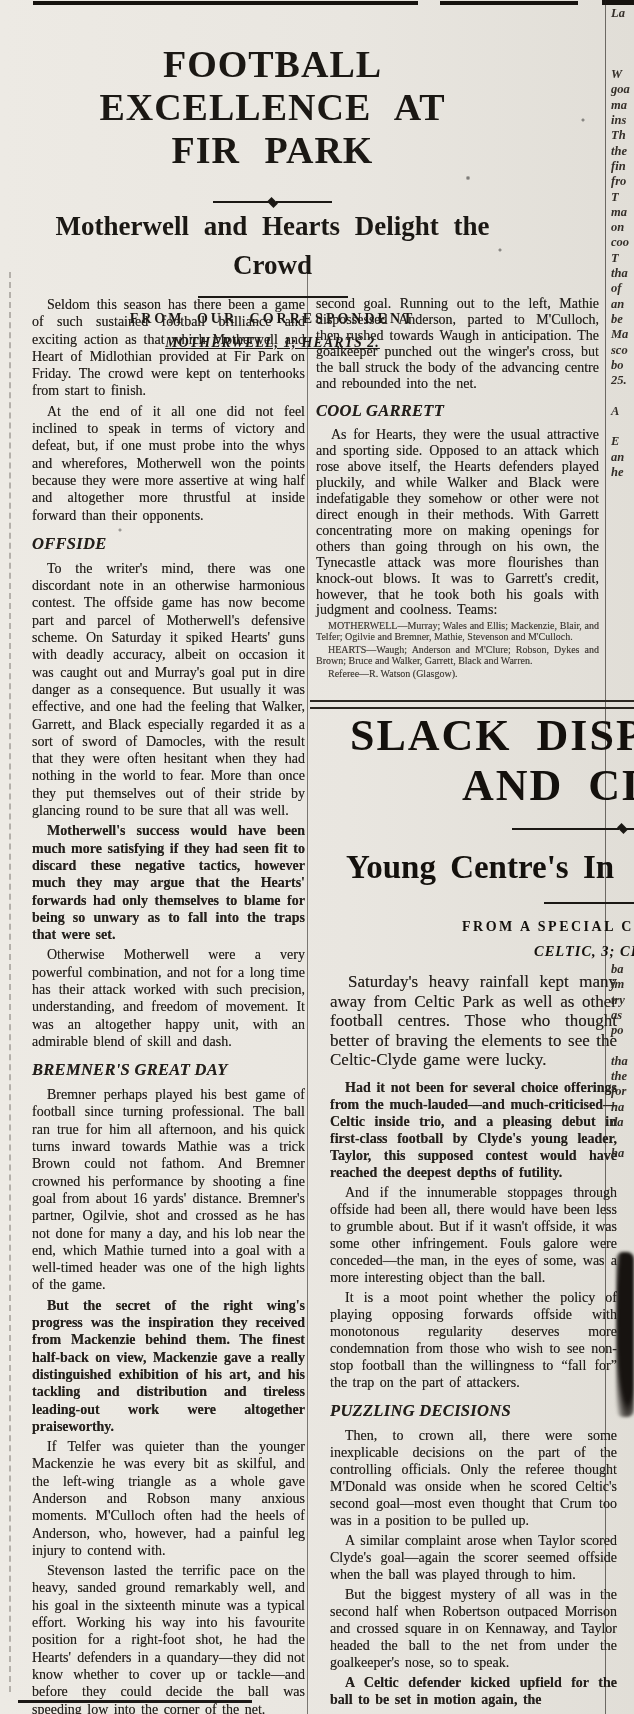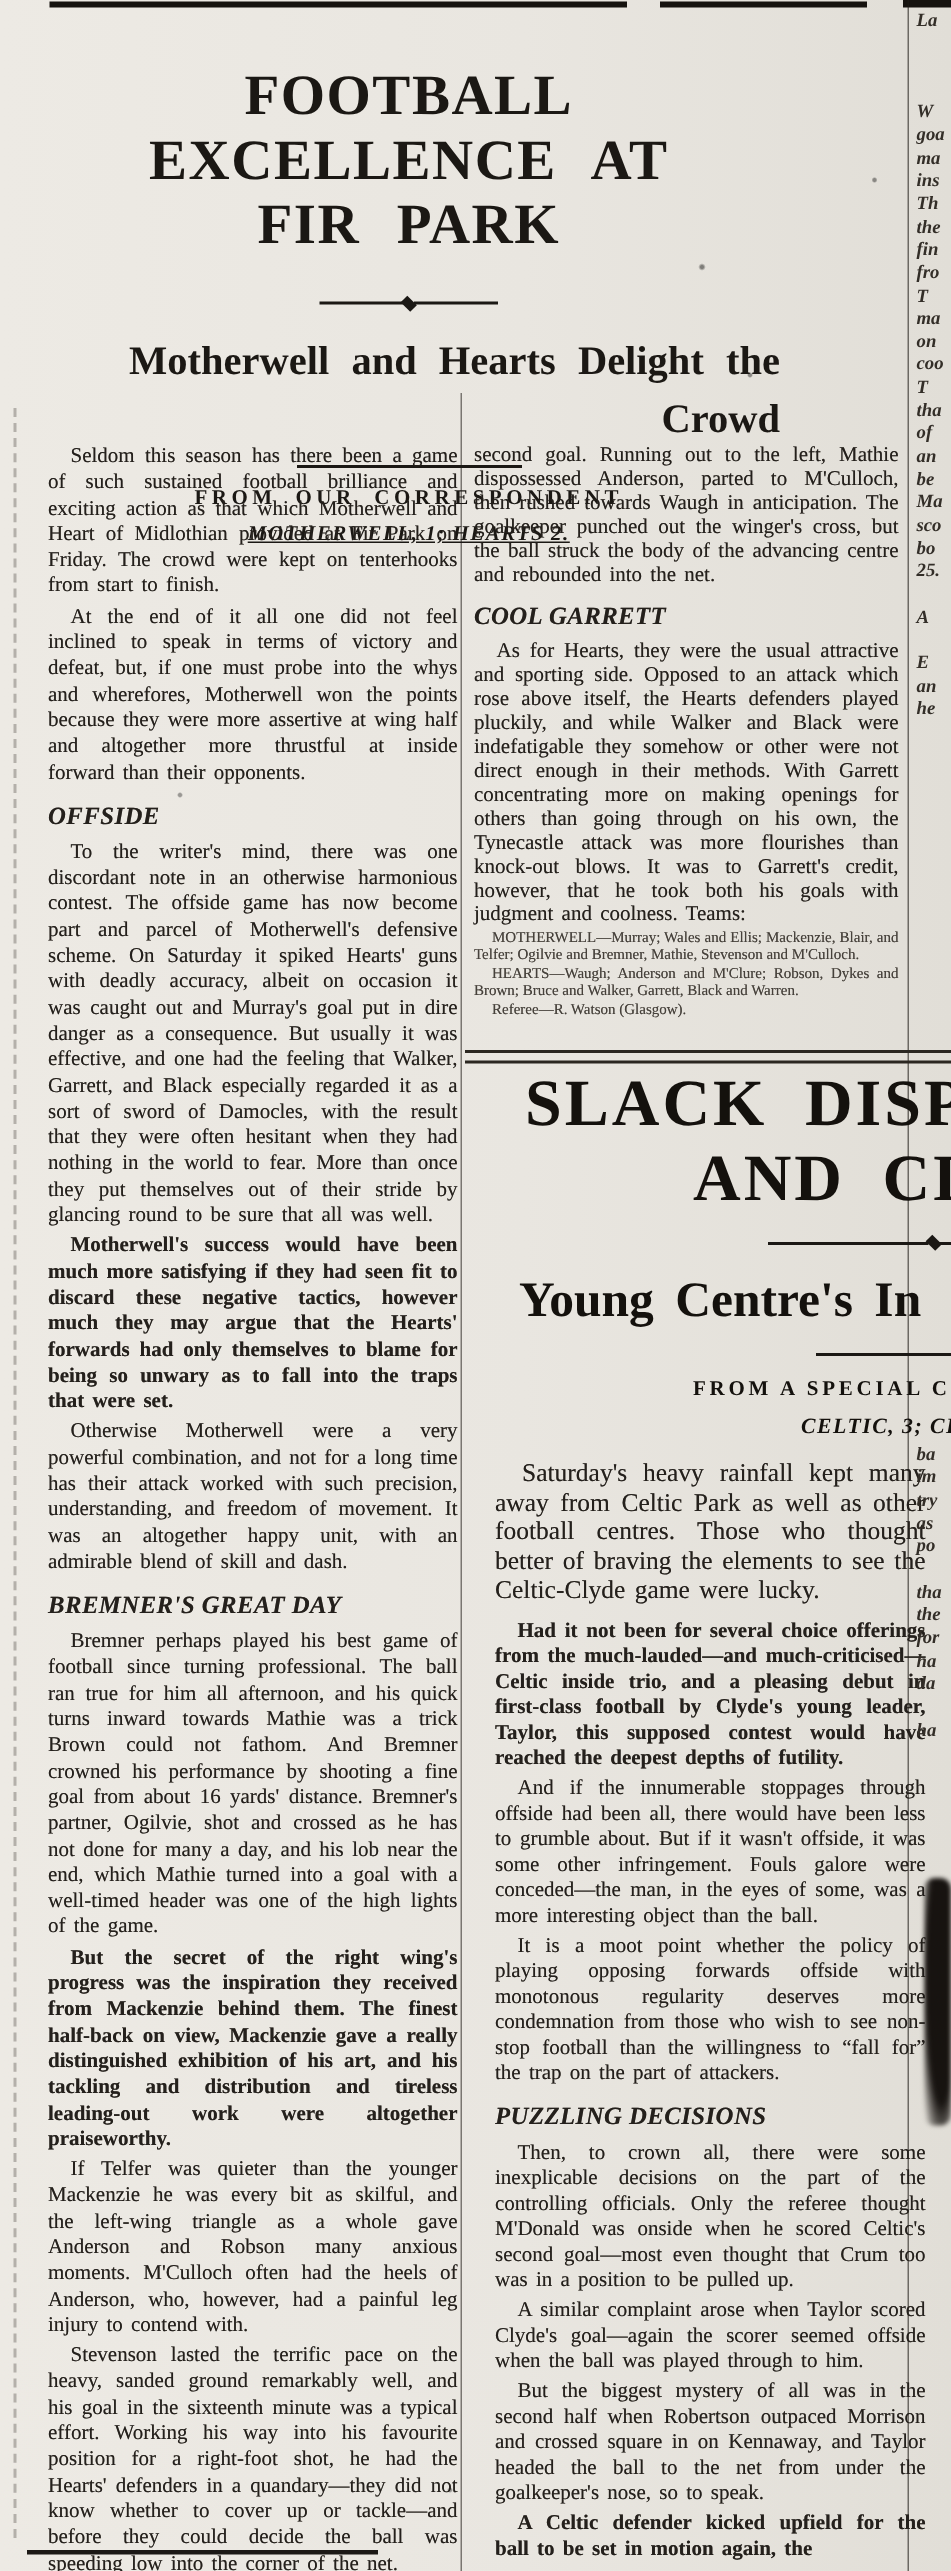--- a/index.html
+++ b/index.html
@@ -20,21 +20,21 @@
   .right-rule{position:absolute;left:605px;top:0;width:1px;height:1714px;background:rgba(30,26,22,.6);}
   .left-dashes{position:absolute;left:9px;top:272px;height:1420px;width:0;border-left:2px dashed rgba(50,44,38,.3);}
   .double-rule{position:absolute;left:310px;top:700px;width:324px;height:5px;
     border-top:2px solid #2b2721;border-bottom:2px solid #2b2721;}
   .bottom-rule{position:absolute;left:18px;top:1700px;width:234px;height:3px;background:#1c1916;}
 
   
   .a1-header{position:absolute;left:25px;top:18px;width:495px;text-align:center;color:#1b1814;}
   .a1-h1{font-size:38px;font-weight:700;line-height:43px;letter-spacing:1px;word-spacing:14px;}
   .a1-h1 span{display:block;}
-  .a1-sub{font-size:27px;font-weight:700;line-height:39px;margin-top:14px;word-spacing:8px;text-align:right;}
+  .a1-sub{font-size:27px;font-weight:700;line-height:39px;margin-top:0;word-spacing:8px;}
   .a1-byline{margin-top:13px;font-size:14px;font-weight:700;letter-spacing:3px;word-spacing:6px;}
   .a1-score{margin-top:8px;font-size:14px;font-weight:700;font-style:italic;letter-spacing:1px;text-decoration:underline;}
 
   .divider{display:flex;align-items:center;justify-content:center;}
   .divider .line{height:2px;background:#1b1814;}
   .divider .dia{width:9px;height:9px;background:#1b1814;transform:rotate(45deg) scaleY(.7);margin:0 -1px;flex:none;}
   .a1-div1{margin-top:7px;}
   .a1-div1 .line{width:56px;}
   .a1-div2{margin-top:11px;}
   .a1-div2 .line{width:150px;}

